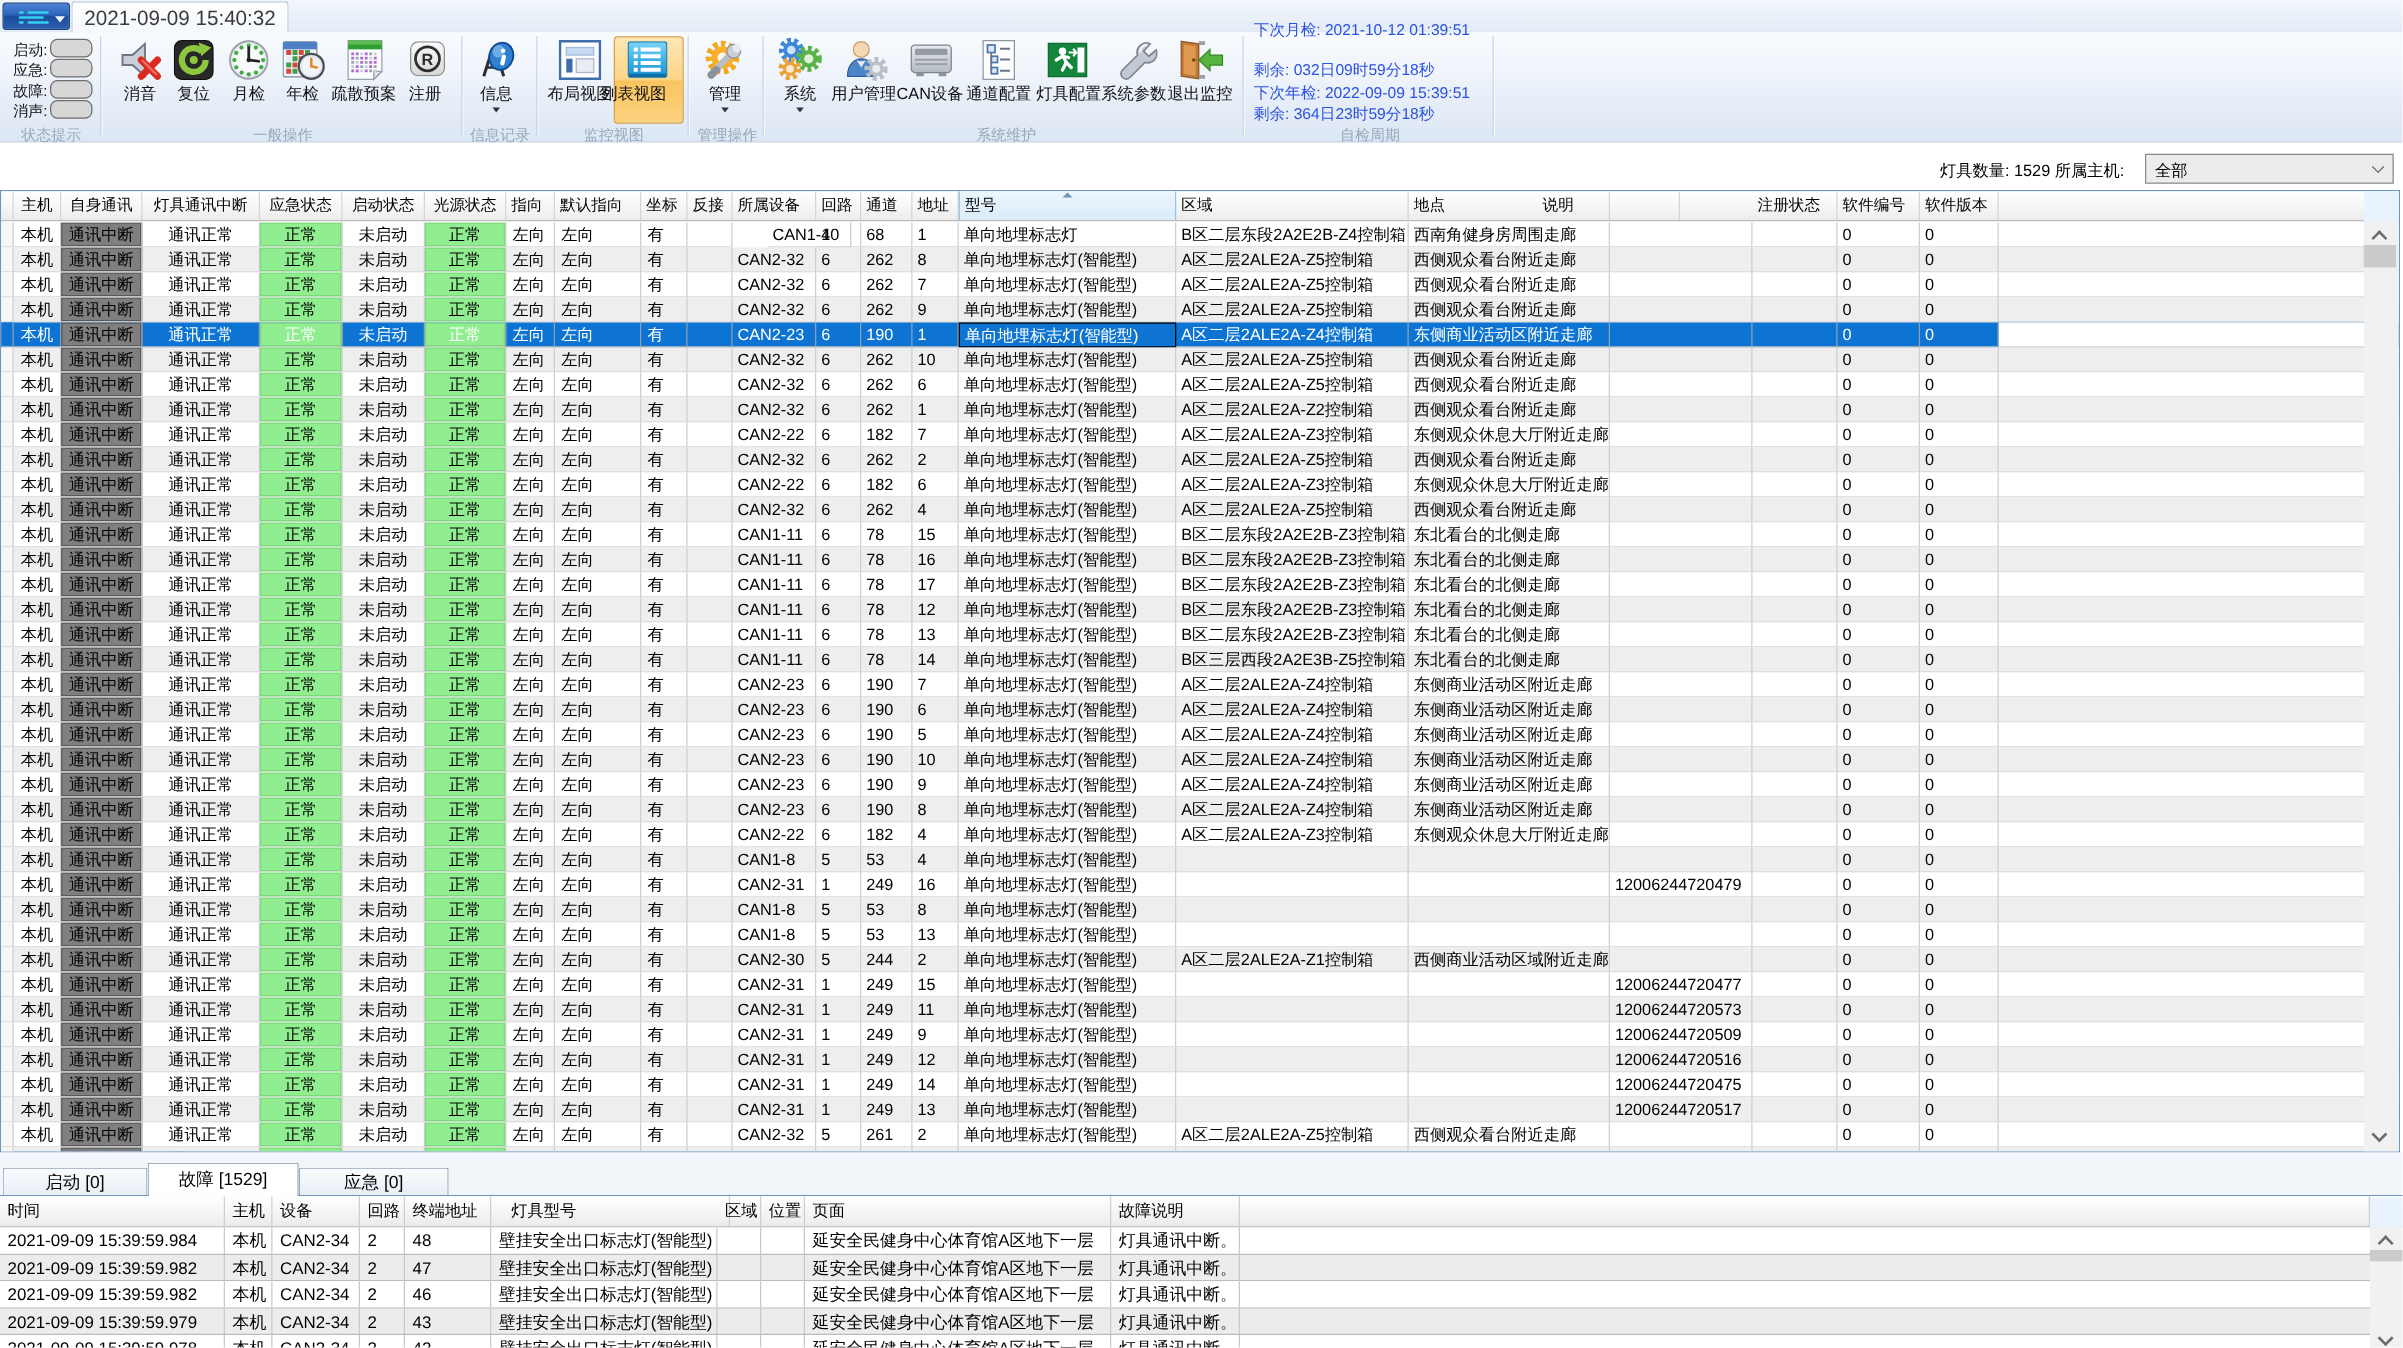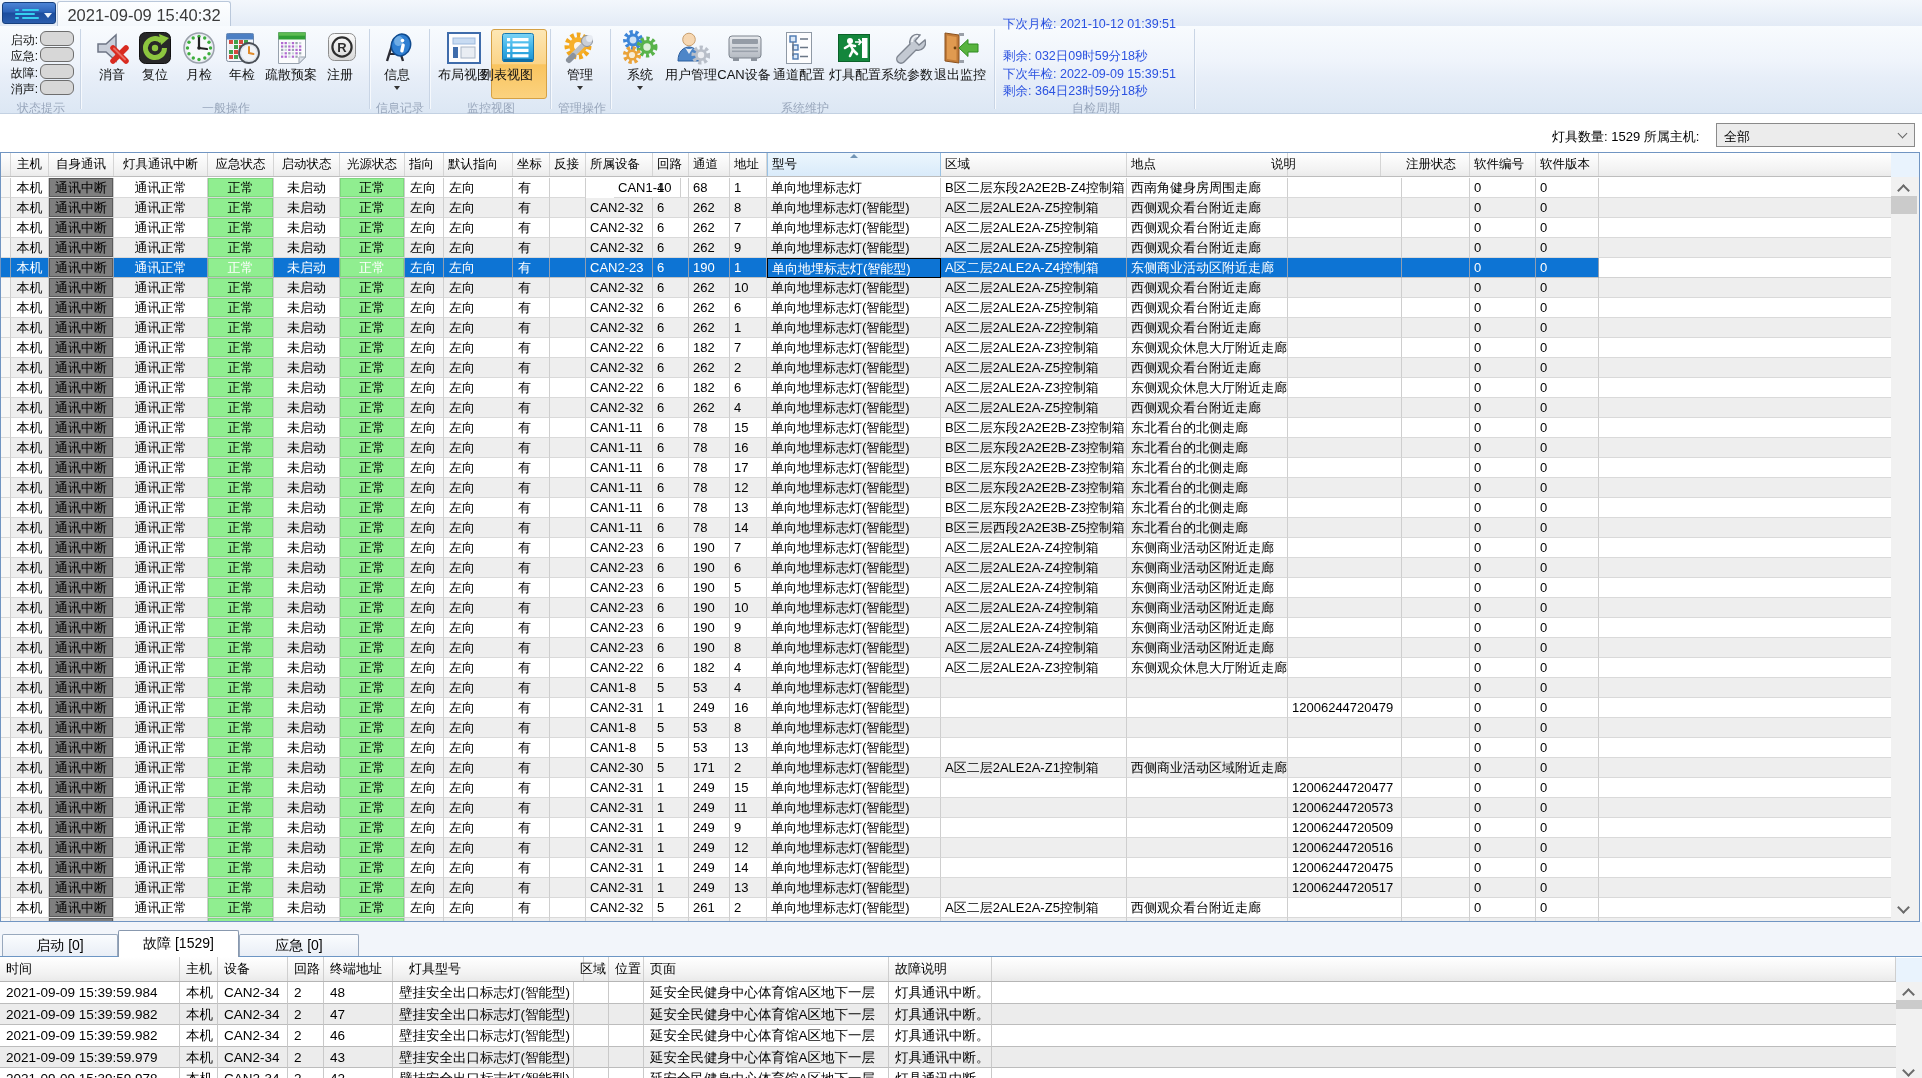--- a/index.html
+++ b/index.html
@@ -373,21 +373,21 @@
 <div class="hc hcl" style="left:443px;width:69px">默认指向</div>
 <div class="hc hcl" style="left:512px;width:37px">坐标</div>
 <div class="hc hcl" style="left:549px;width:36px">反接</div>
 <div class="hc hcl" style="left:585px;width:67px">所属设备</div>
 <div class="hc hcl" style="left:652px;width:36px">回路</div>
 <div class="hc hcl" style="left:688px;width:41px">通道</div>
 <div class="hc hcl" style="left:729px;width:37px">地址</div>
 <div class="hc hcl" id="hsort" style="left:766px;width:174px">型号<div id="stri"></div></div>
 <div class="hc hcl" style="left:940px;width:186px">区域</div>
 <div class="hc hcl" style="left:1126px;width:161px">地点</div>
-<div class="hc hcl" style="left:1266px;width:114px">说明</div>
+<div class="hc hcl" style="left:1229px;width:114px">说明</div>
 <div class="hc hcl" style="left:1401px;width:68px">注册状态</div>
 <div class="hc hcl" style="left:1469px;width:66px">软件编号</div>
 <div class="hc hcl" style="left:1535px;width:63px">软件版本</div>
 <div class="hc" style="left:1598px;width:294px;border-right:none"></div>
 </div>
 <div class="r rw" style="top:25px">
 <b class="rh" style="left:0;width:10px"></b>
 <b class="ce" style="left:10px;width:38px">本机</b>
 <b class="ce dk" style="left:48px;width:65px">通讯中断</b>
 <b class="ce" style="left:113px;width:94px">通讯正常</b>
@@ -1118,21 +1118,21 @@
 <b class="ce" style="left:113px;width:94px">通讯正常</b>
 <b class="ce gn" style="left:207px;width:66px">正常</b>
 <b class="ce" style="left:273px;width:66px">未启动</b>
 <b class="ce gn" style="left:339px;width:65px">正常</b>
 <b class="l5" style="left:404px;width:39px">左向</b>
 <b class="l5" style="left:443px;width:69px">左向</b>
 <b class="l5" style="left:512px;width:37px">有</b>
 <b class="" style="left:549px;width:36px"></b>
 <b class="le" style="left:585px;width:67px">CAN2-30</b>
 <b class="le" style="left:652px;width:36px">5</b>
-<b class="le" style="left:688px;width:41px">171</b>
+<b class="le" style="left:688px;width:41px">244</b>
 <b class="le" style="left:729px;width:37px">2</b>
 <b class="le" style="left:766px;width:174px">单向地埋标志灯(智能型)</b>
 <b class="le" style="left:940px;width:186px">A区二层2ALE2A-Z1控制箱</b>
 <b class="le" style="left:1126px;width:161px">西侧商业活动区域附近走廊</b>
 <b class="le" style="left:1287px;width:114px"></b>
 <b class="le" style="left:1401px;width:68px"></b>
 <b class="le" style="left:1469px;width:66px">0</b>
 <b class="le" style="left:1535px;width:63px">0</b>
 <b class="fl" style="left:1598px;width:294px"></b>
 </div>

